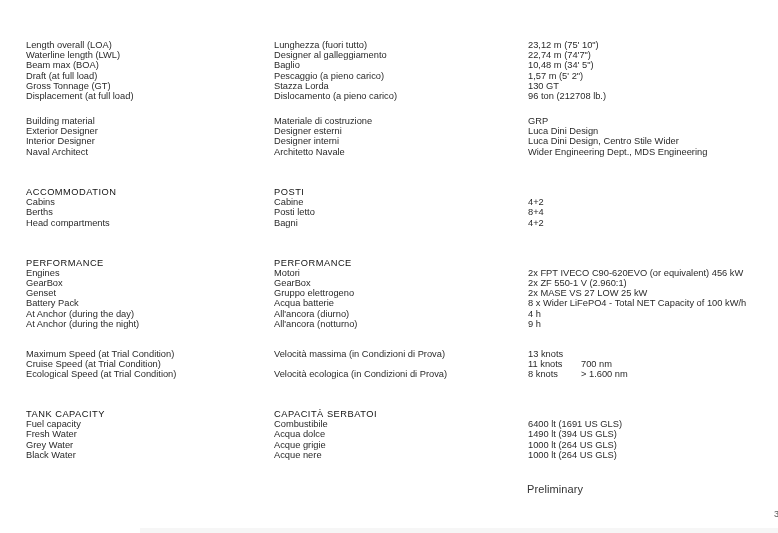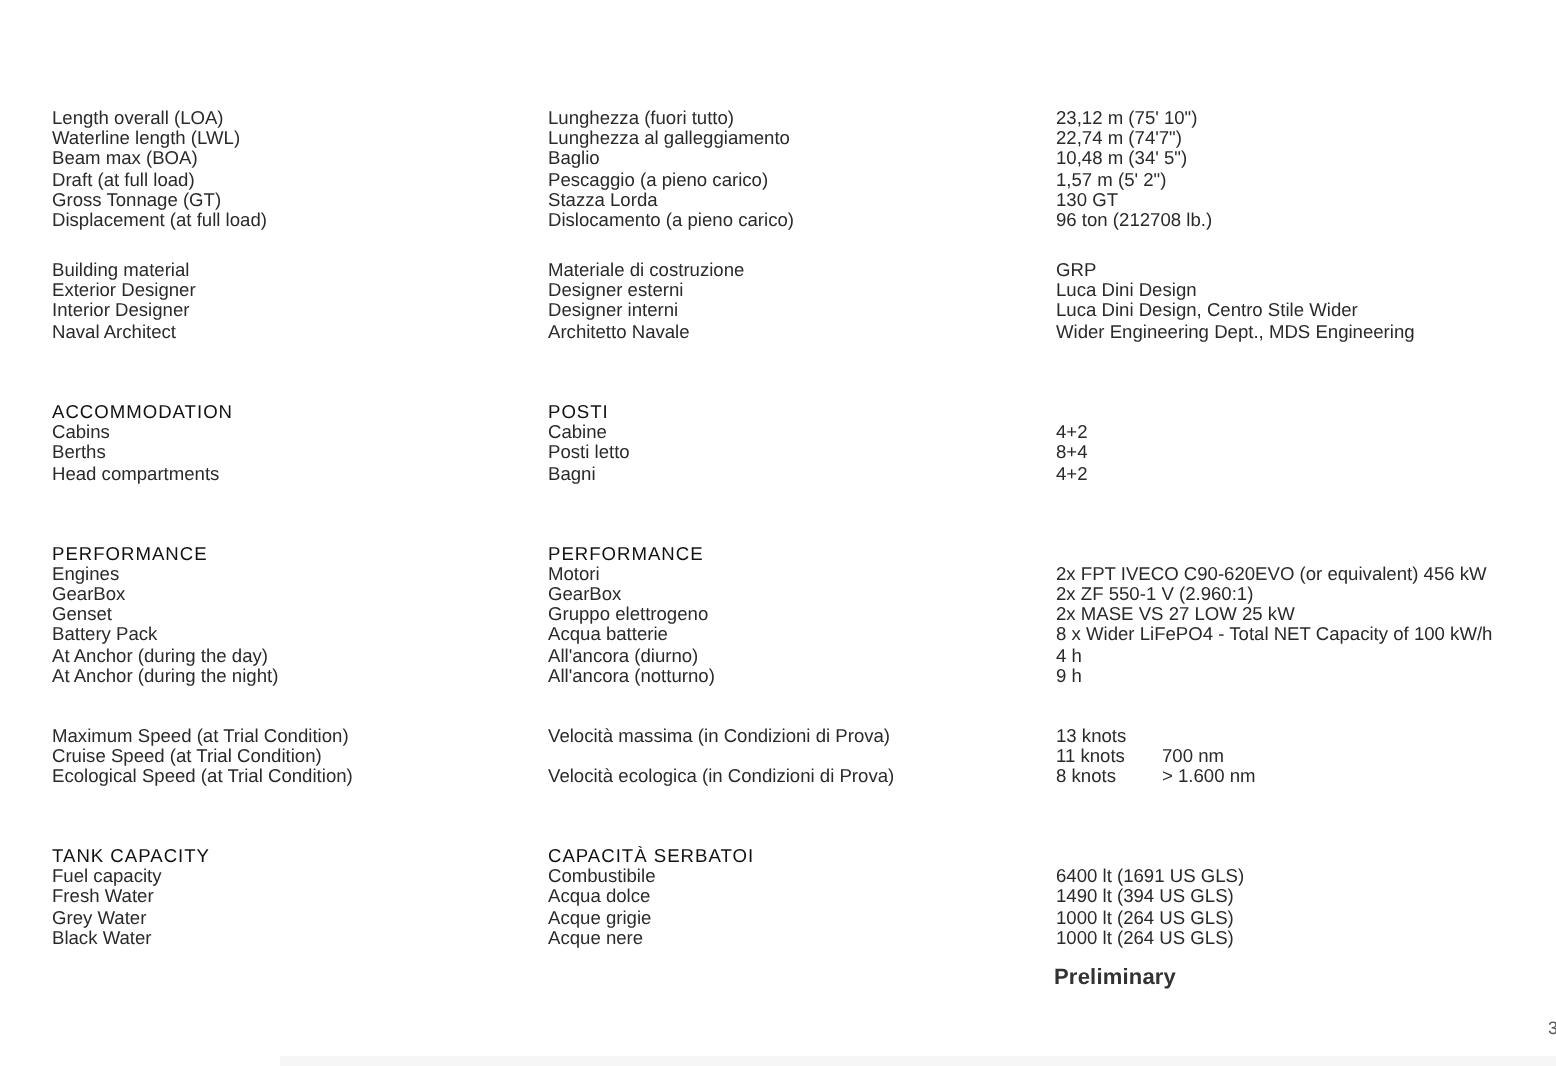--- a/index.html
+++ b/index.html
@@ -2,50 +2,50 @@
 <html><head>
 <meta charset="utf-8">
 <style>
   html, body { margin: 0; padding: 0; background: #ffffff; }
   body {
     width: 778px; height: 533px; position: relative; overflow: hidden;
     font-family: "Liberation Sans", sans-serif; color: #2a2a2a;
   }
   .row {
     position: absolute; left: 0; width: 778px; height: 10.2px;
-    font-size: 9.3px; line-height: 10.2px; white-space: nowrap; margin-top: 14px;
+    font-size: 9.3px; line-height: 10.2px; white-space: nowrap;
   }
   .c1 { position: absolute; left: 26px; }
   .c2 { position: absolute; left: 274px; }
   .c3 { position: absolute; left: 528px; }
   .c3b { position: absolute; left: 581px; }
   .head { font-weight: normal; color: #111; letter-spacing: 0.5px; font-size: 9.3px; }
   .prelim {
     position: absolute; left: 527px; top: 483px;
-    font-size: 11px; color: #333; letter-spacing: 0.1px; font-weight: bold;
+    font-size: 11px; color: #333; letter-spacing: 0.1px;
   }
   .pagenum {
     position: absolute; left: 774px; top: 509px; font-size: 9px; color: #555;
   }
   .footer-shade {
     position: absolute; left: 140px; top: 528px; width: 638px; height: 5px;
     background: #f6f6f6;
   }
 </style>
 </head>
 <body>
 
 <div class="row" style="top:40px">
   <span class="c1">Length overall (LOA)</span>
   <span class="c2">Lunghezza (fuori tutto)</span>
   <span class="c3">23,12 m (75' 10")</span>
 </div>
 <div class="row" style="top:50.2px">
   <span class="c1">Waterline length (LWL)</span>
-  <span class="c2">Lunghezza al galleggiamento</span>
+  <span class="c2">Designer al galleggiamento</span>
   <span class="c3">22,74 m (74'7")</span>
 </div>
 <div class="row" style="top:60.4px">
   <span class="c1">Beam max (BOA)</span>
   <span class="c2">Baglio</span>
   <span class="c3">10,48 m (34' 5")</span>
 </div>
 <div class="row" style="top:70.6px">
   <span class="c1">Draft (at full load)</span>
   <span class="c2">Pescaggio (a pieno carico)</span>

